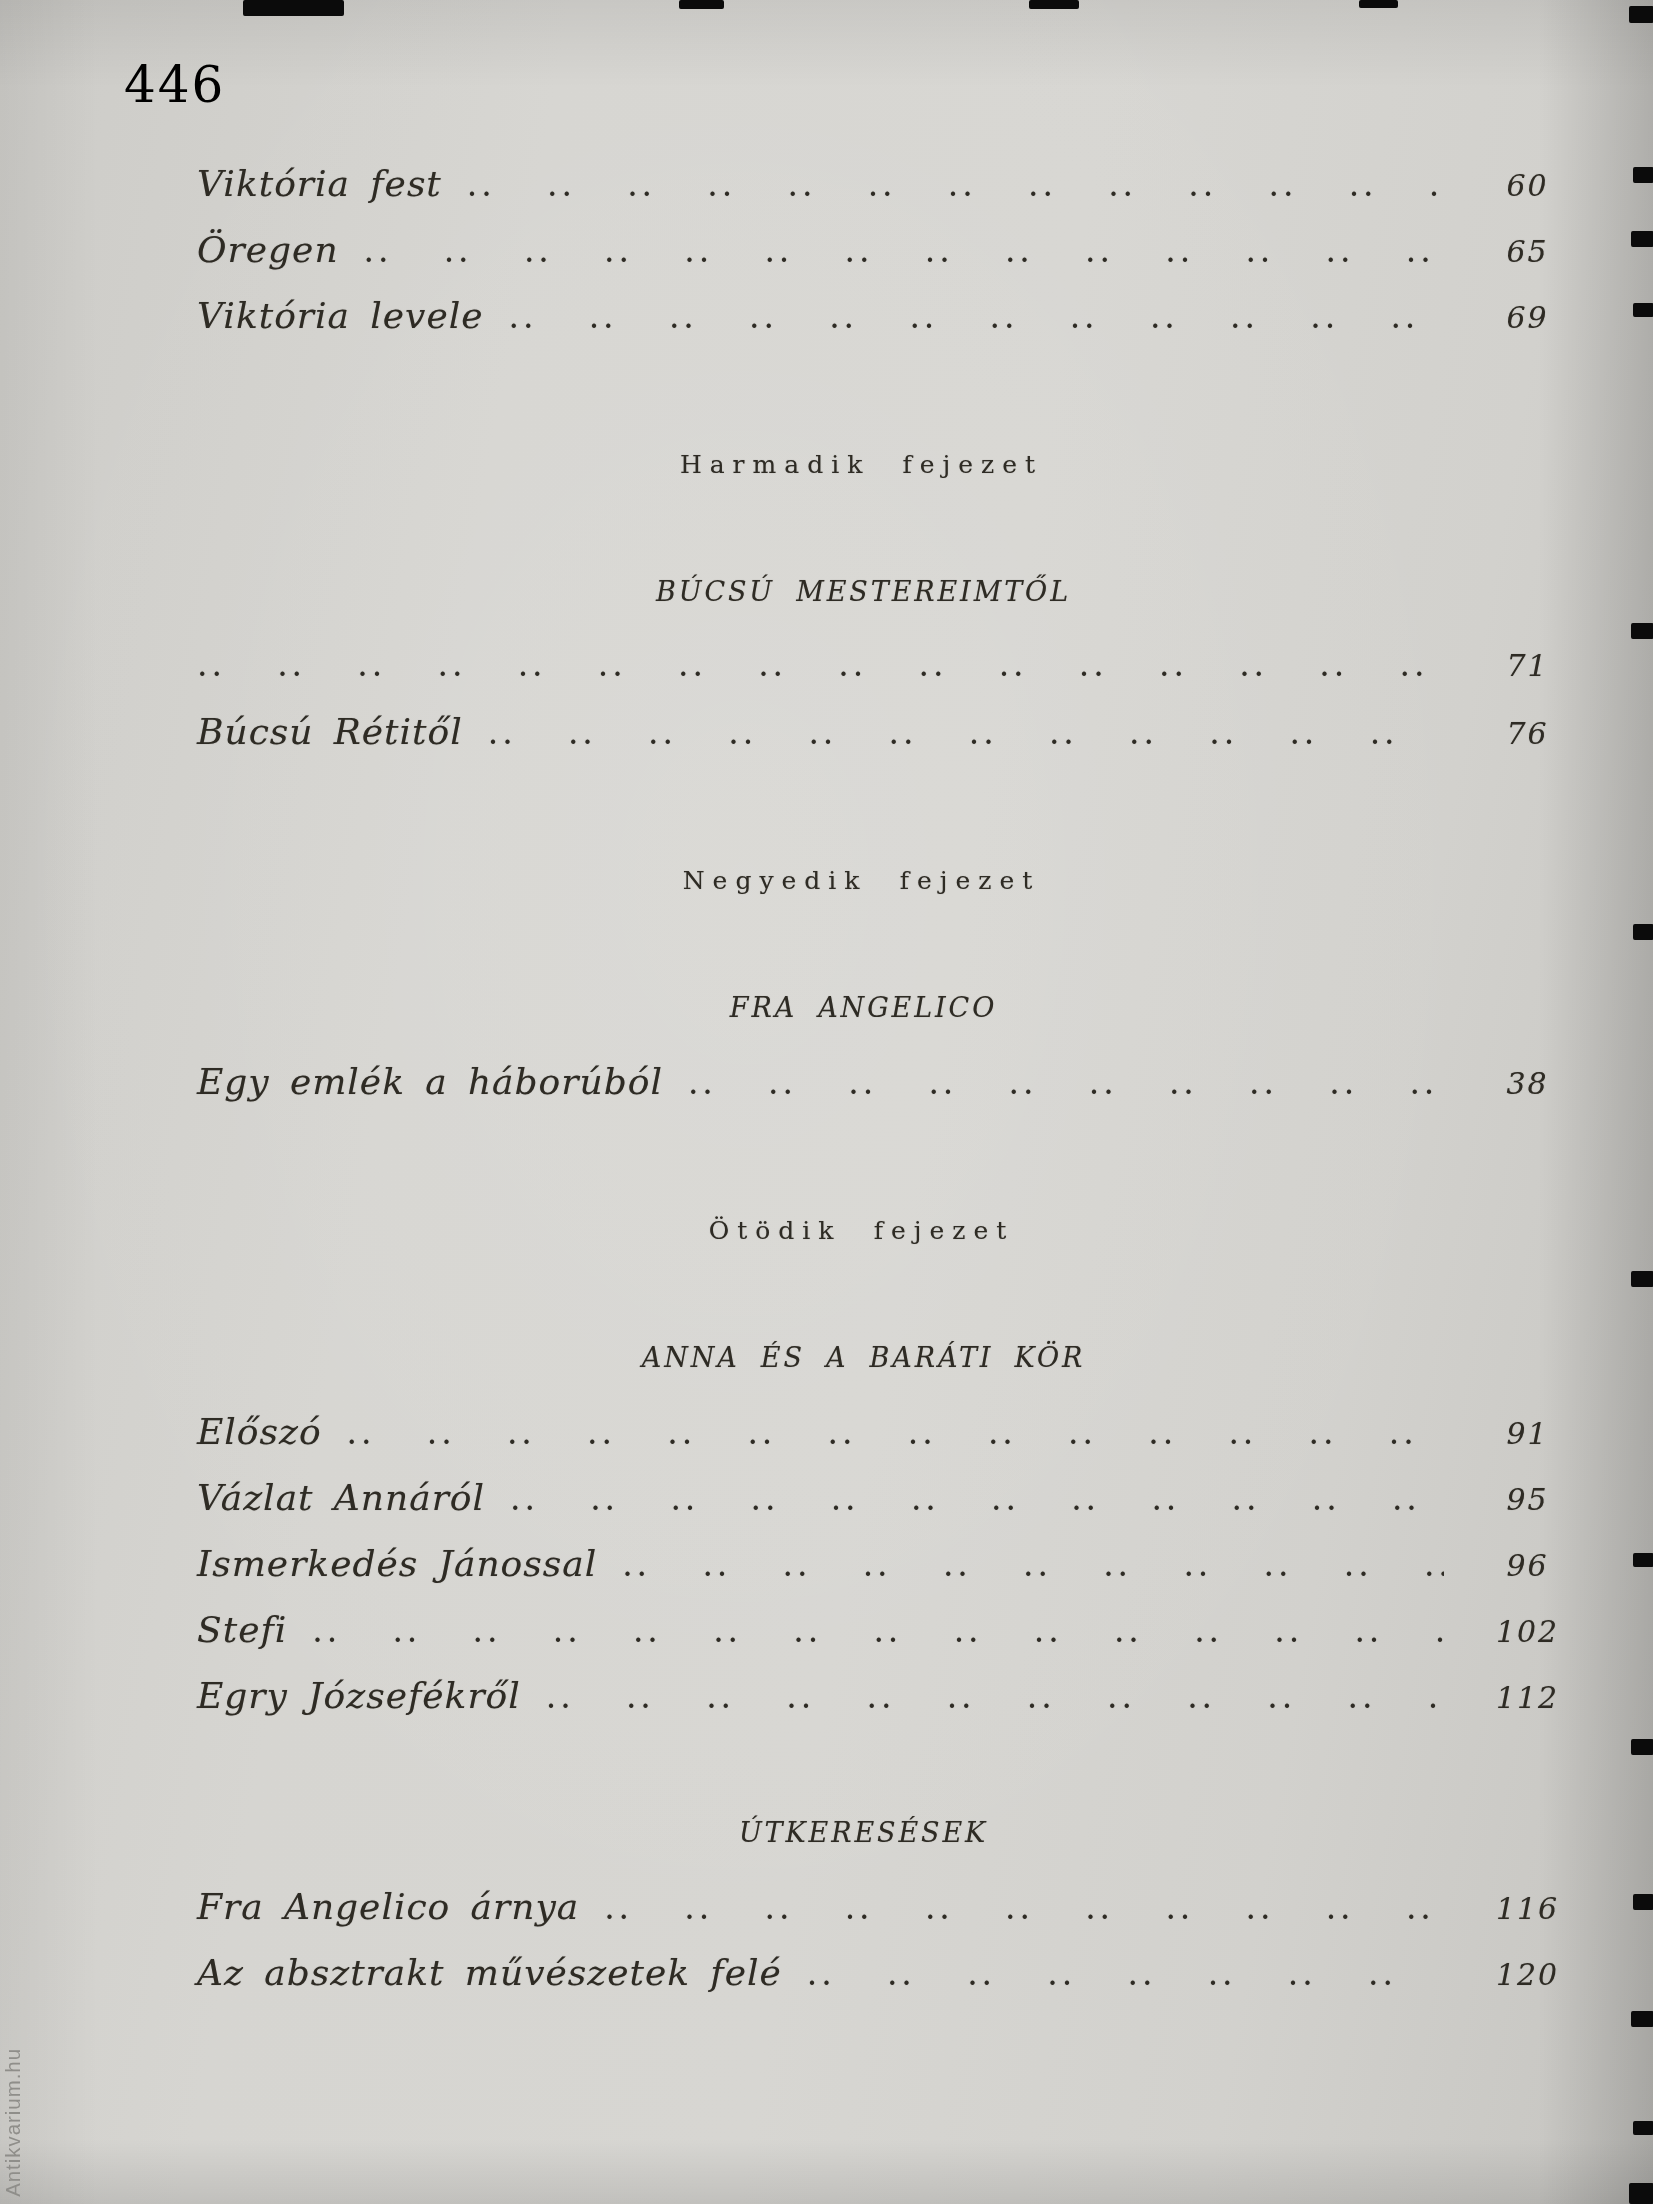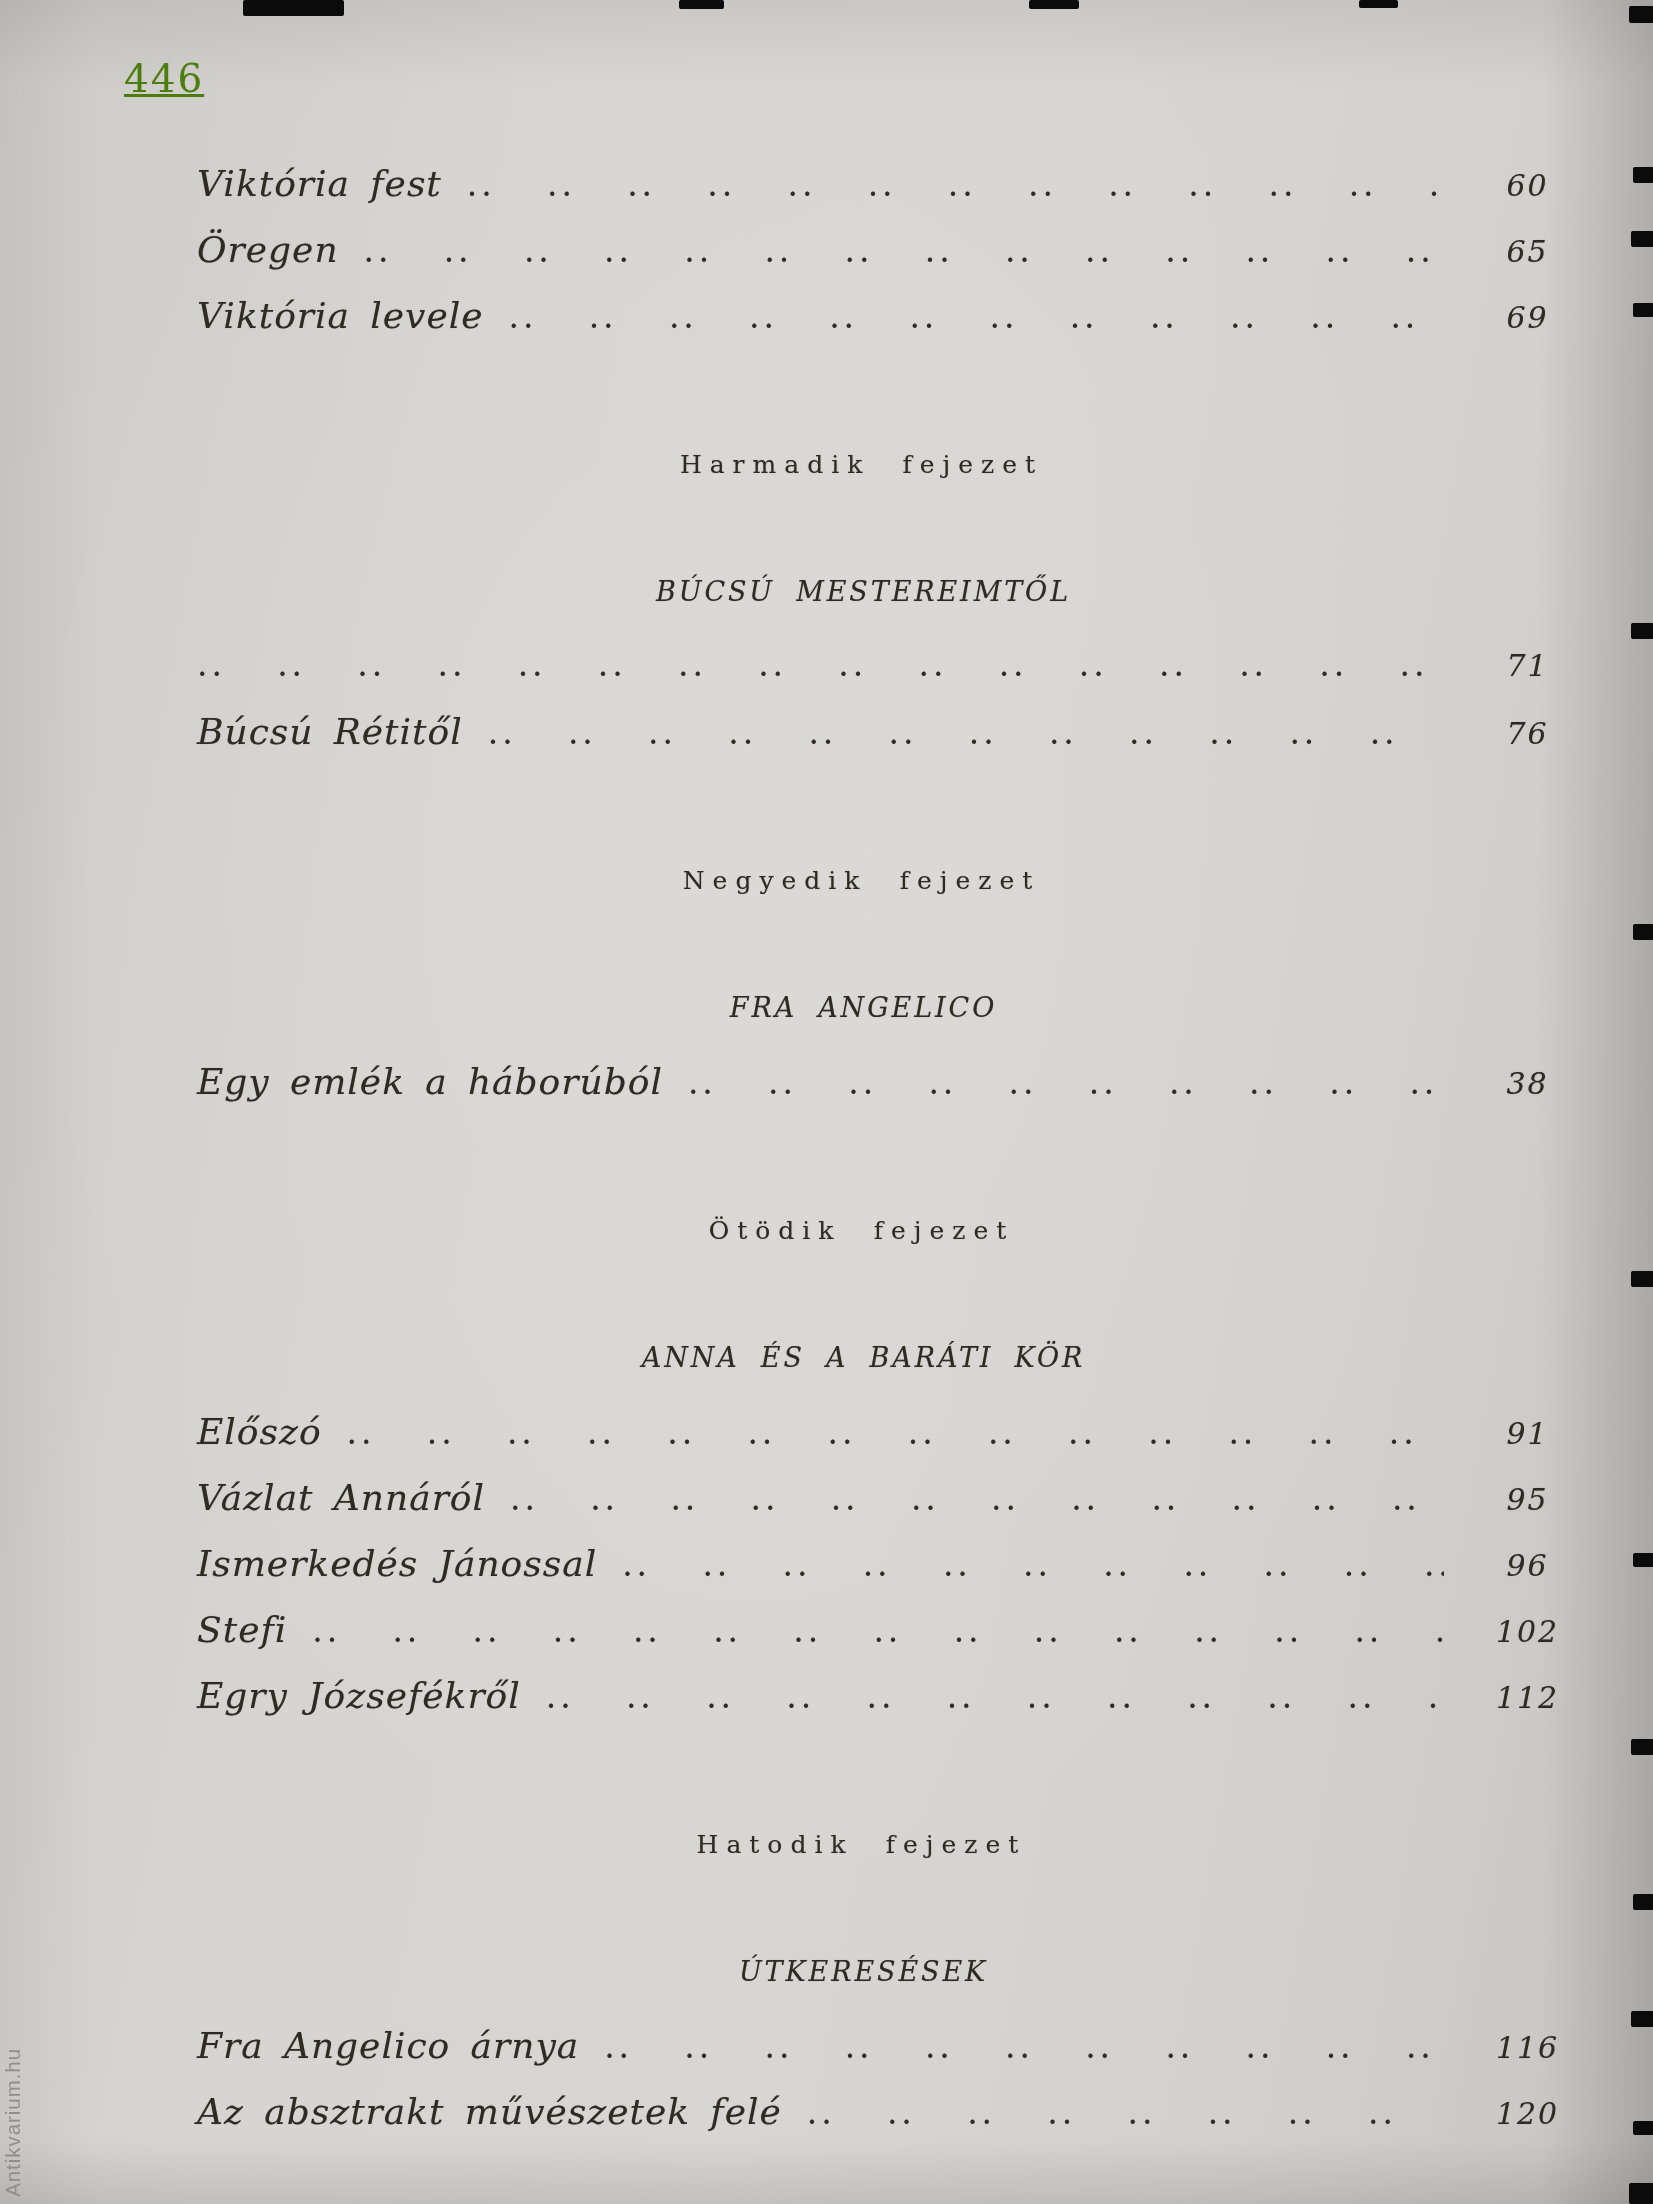--- a/index.html
+++ b/index.html
@@ -18,24 +18,23 @@
     position: absolute; inset: 0; pointer-events: none;
     background:
       radial-gradient(ellipse at 45% 40%, rgba(255,255,255,0.10) 0%, rgba(0,0,0,0) 60%),
       linear-gradient(to right, rgba(0,0,0,0.05) 0%, rgba(0,0,0,0) 6%, rgba(0,0,0,0) 93%, rgba(0,0,0,0.16) 100%),
       linear-gradient(to bottom, rgba(0,0,0,0.07) 0%, rgba(0,0,0,0) 4%, rgba(0,0,0,0) 97%, rgba(0,0,0,0.10) 100%);
   }
   .page-number {
     position: absolute;
     left: 124px;
     top: 56px;
-    font-size: 39px;
+    font-size: 50px;
     letter-spacing: 1.9px;
-    color: #4d7c0f;
-    text-decoration: underline;
+    color: #000000;
   }
   .toc {
     position: absolute;
     left: 141px;
     right: 72px;
     top: 146px;
   }
   .entry-list { margin-top: 17px; }
   .toc-entry {
     display: flex;
@@ -194,21 +193,20 @@
         <span class="entry-label">Stefi</span>
         <span class="leader">.. .. .. .. .. .. .. .. .. .. .. .. .. .. .. .. .. .. .. .. .. .. .. .. .. .. .. .. .. .. .. .. .. .. .. .. .. .. .. .. .. .. .. .. .. .. .. .. .. .. .. .. .. .. .. .. .. .. .. .. </span>
         <span class="entry-page">102</span>
       </div>
       <div class="toc-entry">
         <span class="entry-label">Egry Józsefékről</span>
         <span class="leader">.. .. .. .. .. .. .. .. .. .. .. .. .. .. .. .. .. .. .. .. .. .. .. .. .. .. .. .. .. .. .. .. .. .. .. .. .. .. .. .. .. .. .. .. .. .. .. .. .. .. .. .. .. .. .. .. .. .. .. .. </span>
         <span class="entry-page">112</span>
       </div>
     </div>
-    <div class="chapter-heading">Hatodik fejezet</div>
     <div class="section-title">ÚTKERESÉSEK</div>
     <div class="entry-list">
       <div class="toc-entry">
         <span class="entry-label">Fra Angelico árnya</span>
         <span class="leader">.. .. .. .. .. .. .. .. .. .. .. .. .. .. .. .. .. .. .. .. .. .. .. .. .. .. .. .. .. .. .. .. .. .. .. .. .. .. .. .. .. .. .. .. .. .. .. .. .. .. .. .. .. .. .. .. .. .. .. .. </span>
         <span class="entry-page">116</span>
       </div>
       <div class="toc-entry">
         <span class="entry-label">Az absztrakt művészetek felé</span>
         <span class="leader">.. .. .. .. .. .. .. .. .. .. .. .. .. .. .. .. .. .. .. .. .. .. .. .. .. .. .. .. .. .. .. .. .. .. .. .. .. .. .. .. .. .. .. .. .. .. .. .. .. .. .. .. .. .. .. .. .. .. .. .. </span>

